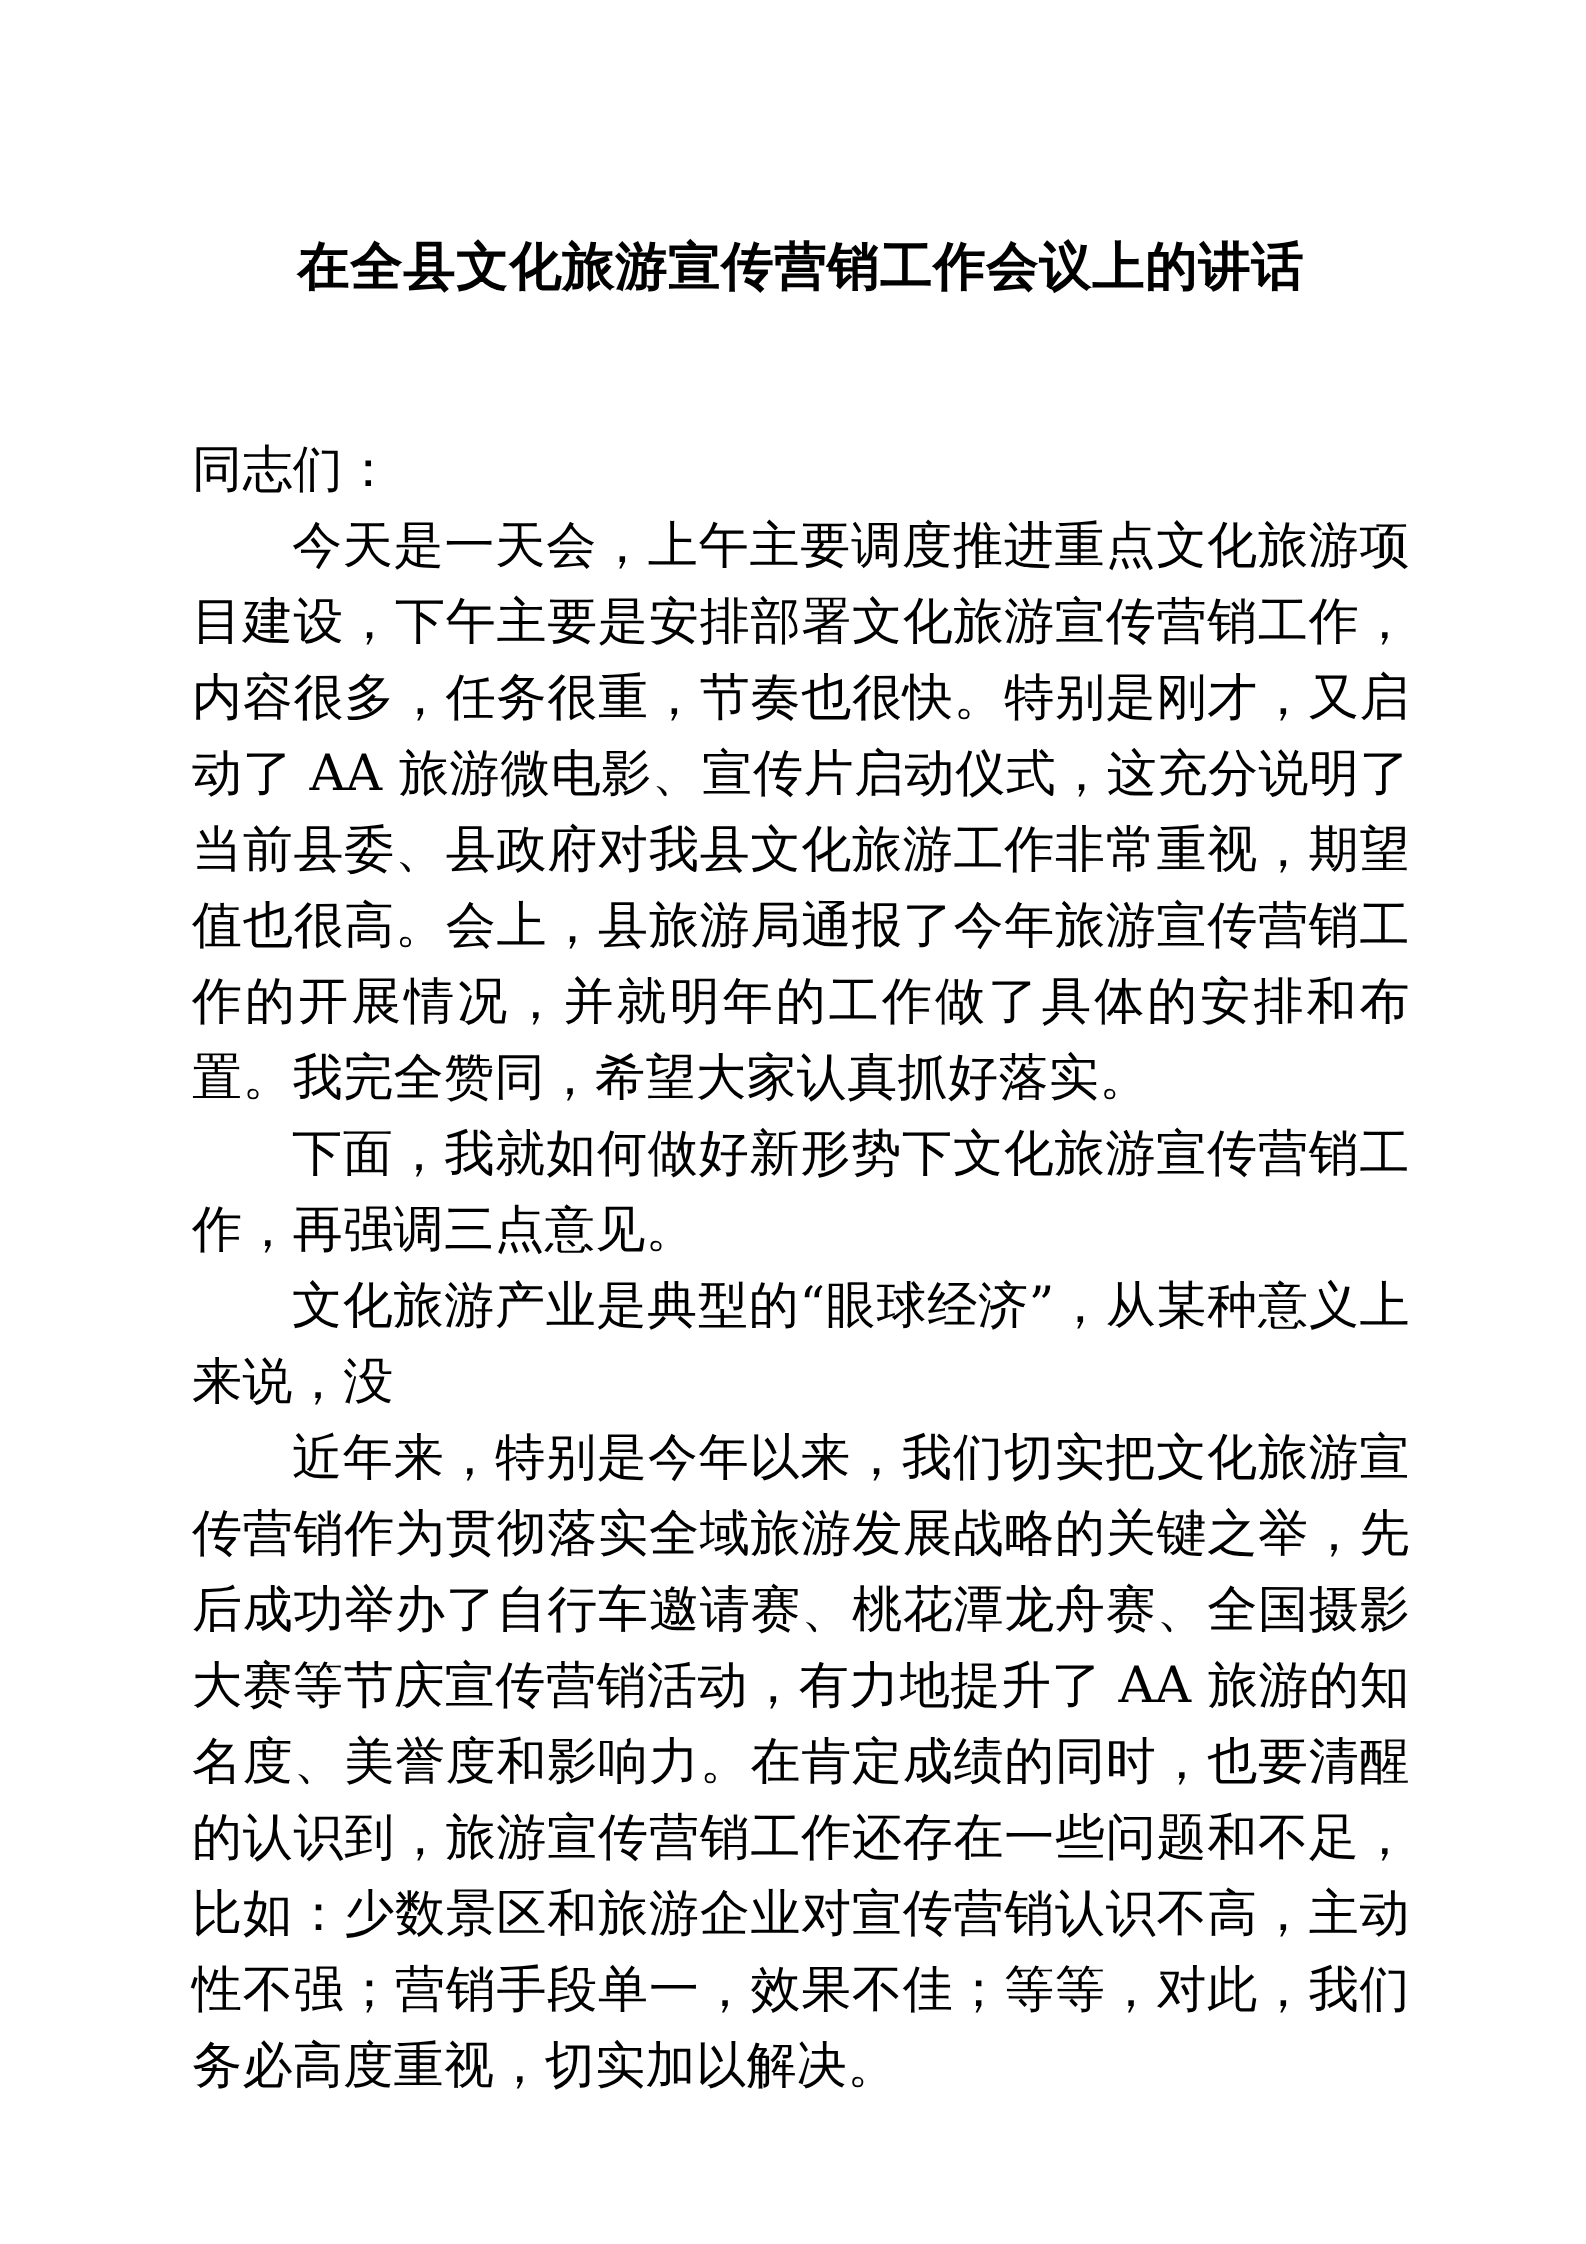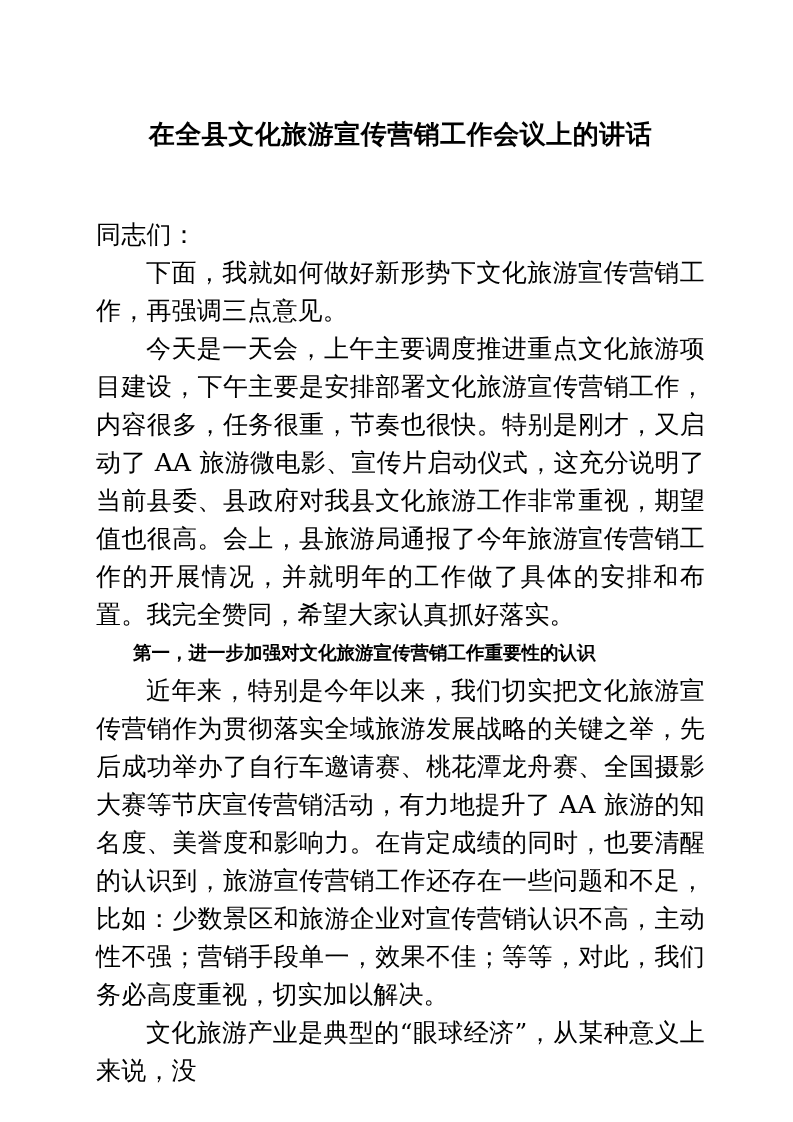--- a/index.html
+++ b/index.html
@@ -57,20 +57,19 @@
 </style>
 </head>
 <body>
 
 <div class="page">
 
   <h1 class="doc-title">在全县文化旅游宣传营销工作会议上的讲话</h1>
 
   <div class="body-block">
     <p class="para">同志们：</p>
+    <p class="para indent">今天是一天会，上午主要调度推进重点文化旅游项目建设，下午主要是安排部署文化旅游宣传营销工作，内容很多，任务很重，节奏也很快。特别是刚才，又启动了 AA 旅游微电影、宣传片启动仪式，这充分说明了当前县委、县政府对我县文化旅游工作非常重视，期望值也很高。会上，县旅游局通报了今年旅游宣传营销工作的开展情况，并就明年的工作做了具体的安排和布置。我完全赞同，希望大家认真抓好落实。</p>
     <p class="para indent">下面，我就如何做好新形势下文化旅游宣传营销工作，再强调三点意见。</p>
-    <p class="para indent">今天是一天会，上午主要调度推进重点文化旅游项目建设，下午主要是安排部署文化旅游宣传营销工作，内容很多，任务很重，节奏也很快。特别是刚才，又启动了 AA 旅游微电影、宣传片启动仪式，这充分说明了当前县委、县政府对我县文化旅游工作非常重视，期望值也很高。会上，县旅游局通报了今年旅游宣传营销工作的开展情况，并就明年的工作做了具体的安排和布置。我完全赞同，希望大家认真抓好落实。</p>
-    <p class="heading">第一，进一步加强对文化旅游宣传营销工作重要性的认识</p>
+    <p class="para indent">文化旅游产业是典型的“眼球经济”，从某种意义上来说，没</p>
     <p class="para indent">近年来，特别是今年以来，我们切实把文化旅游宣传营销作为贯彻落实全域旅游发展战略的关键之举，先后成功举办了自行车邀请赛、桃花潭龙舟赛、全国摄影大赛等节庆宣传营销活动，有力地提升了 AA 旅游的知名度、美誉度和影响力。在肯定成绩的同时，也要清醒的认识到，旅游宣传营销工作还存在一些问题和不足，比如：少数景区和旅游企业对宣传营销认识不高，主动性不强；营销手段单一，效果不佳；等等，对此，我们务必高度重视，切实加以解决。</p>
-    <p class="para indent">文化旅游产业是典型的“眼球经济”，从某种意义上来说，没</p>
   </div>
 
 </div>
 
 </body></html>

